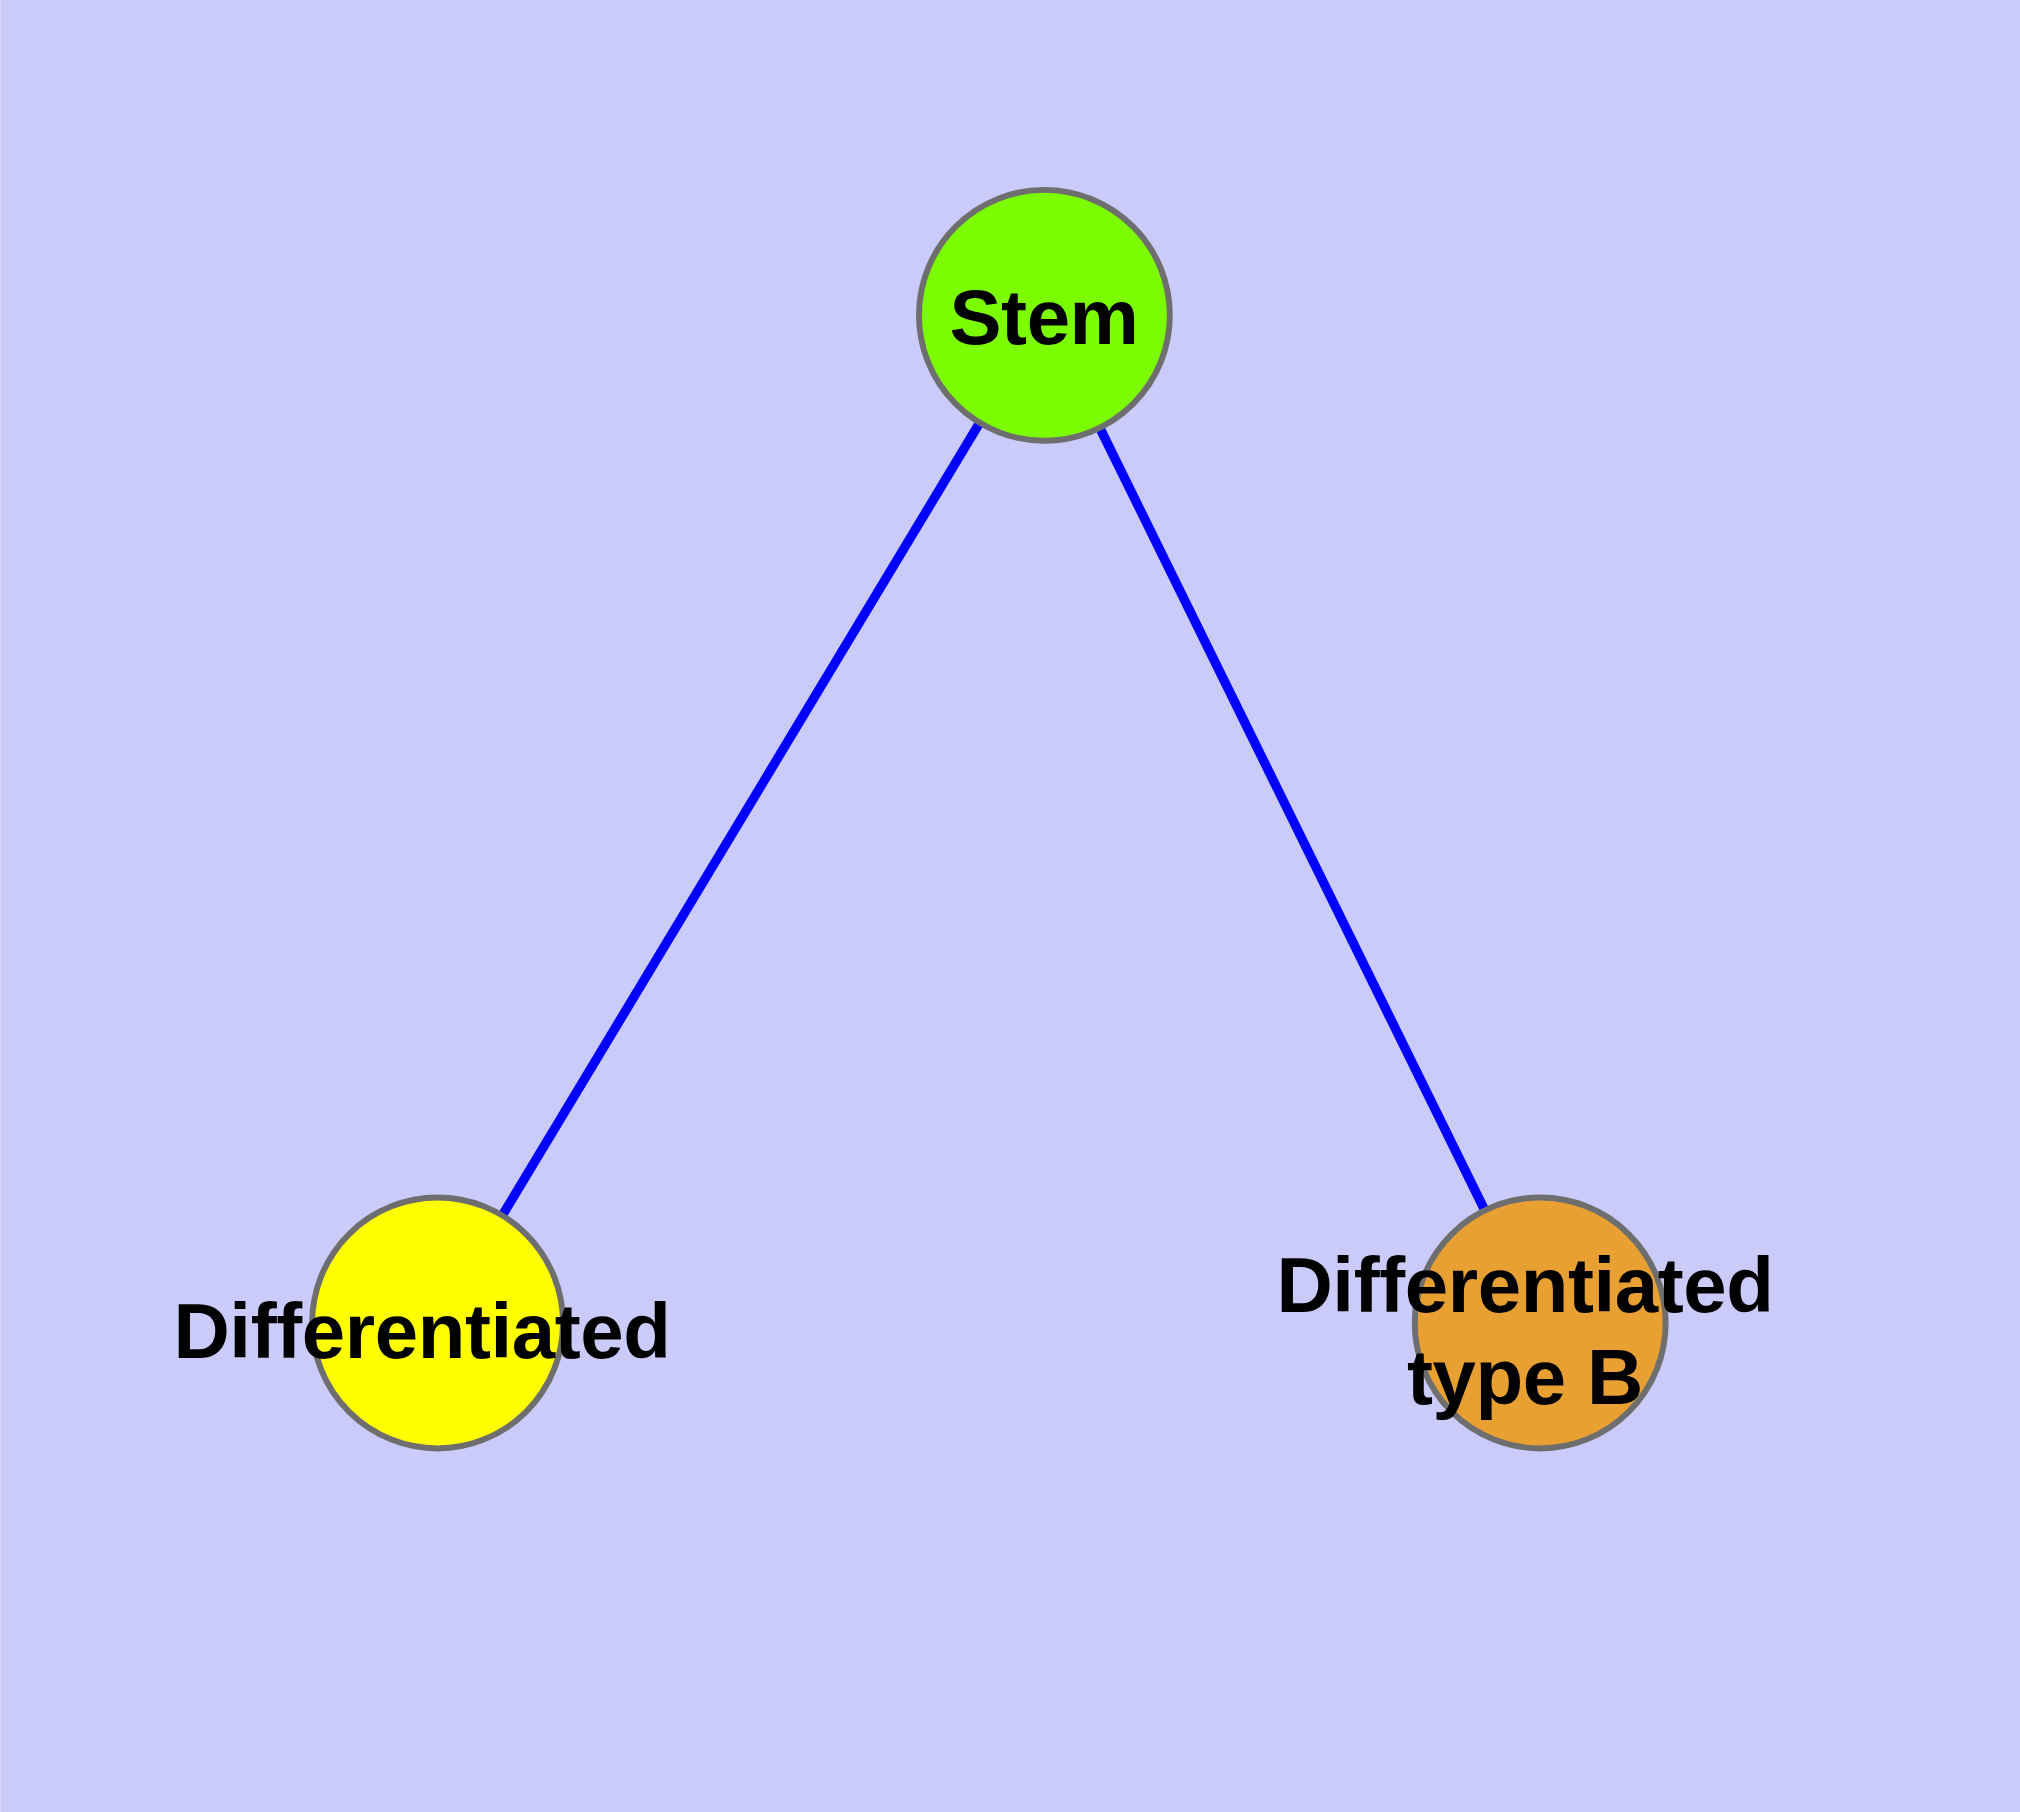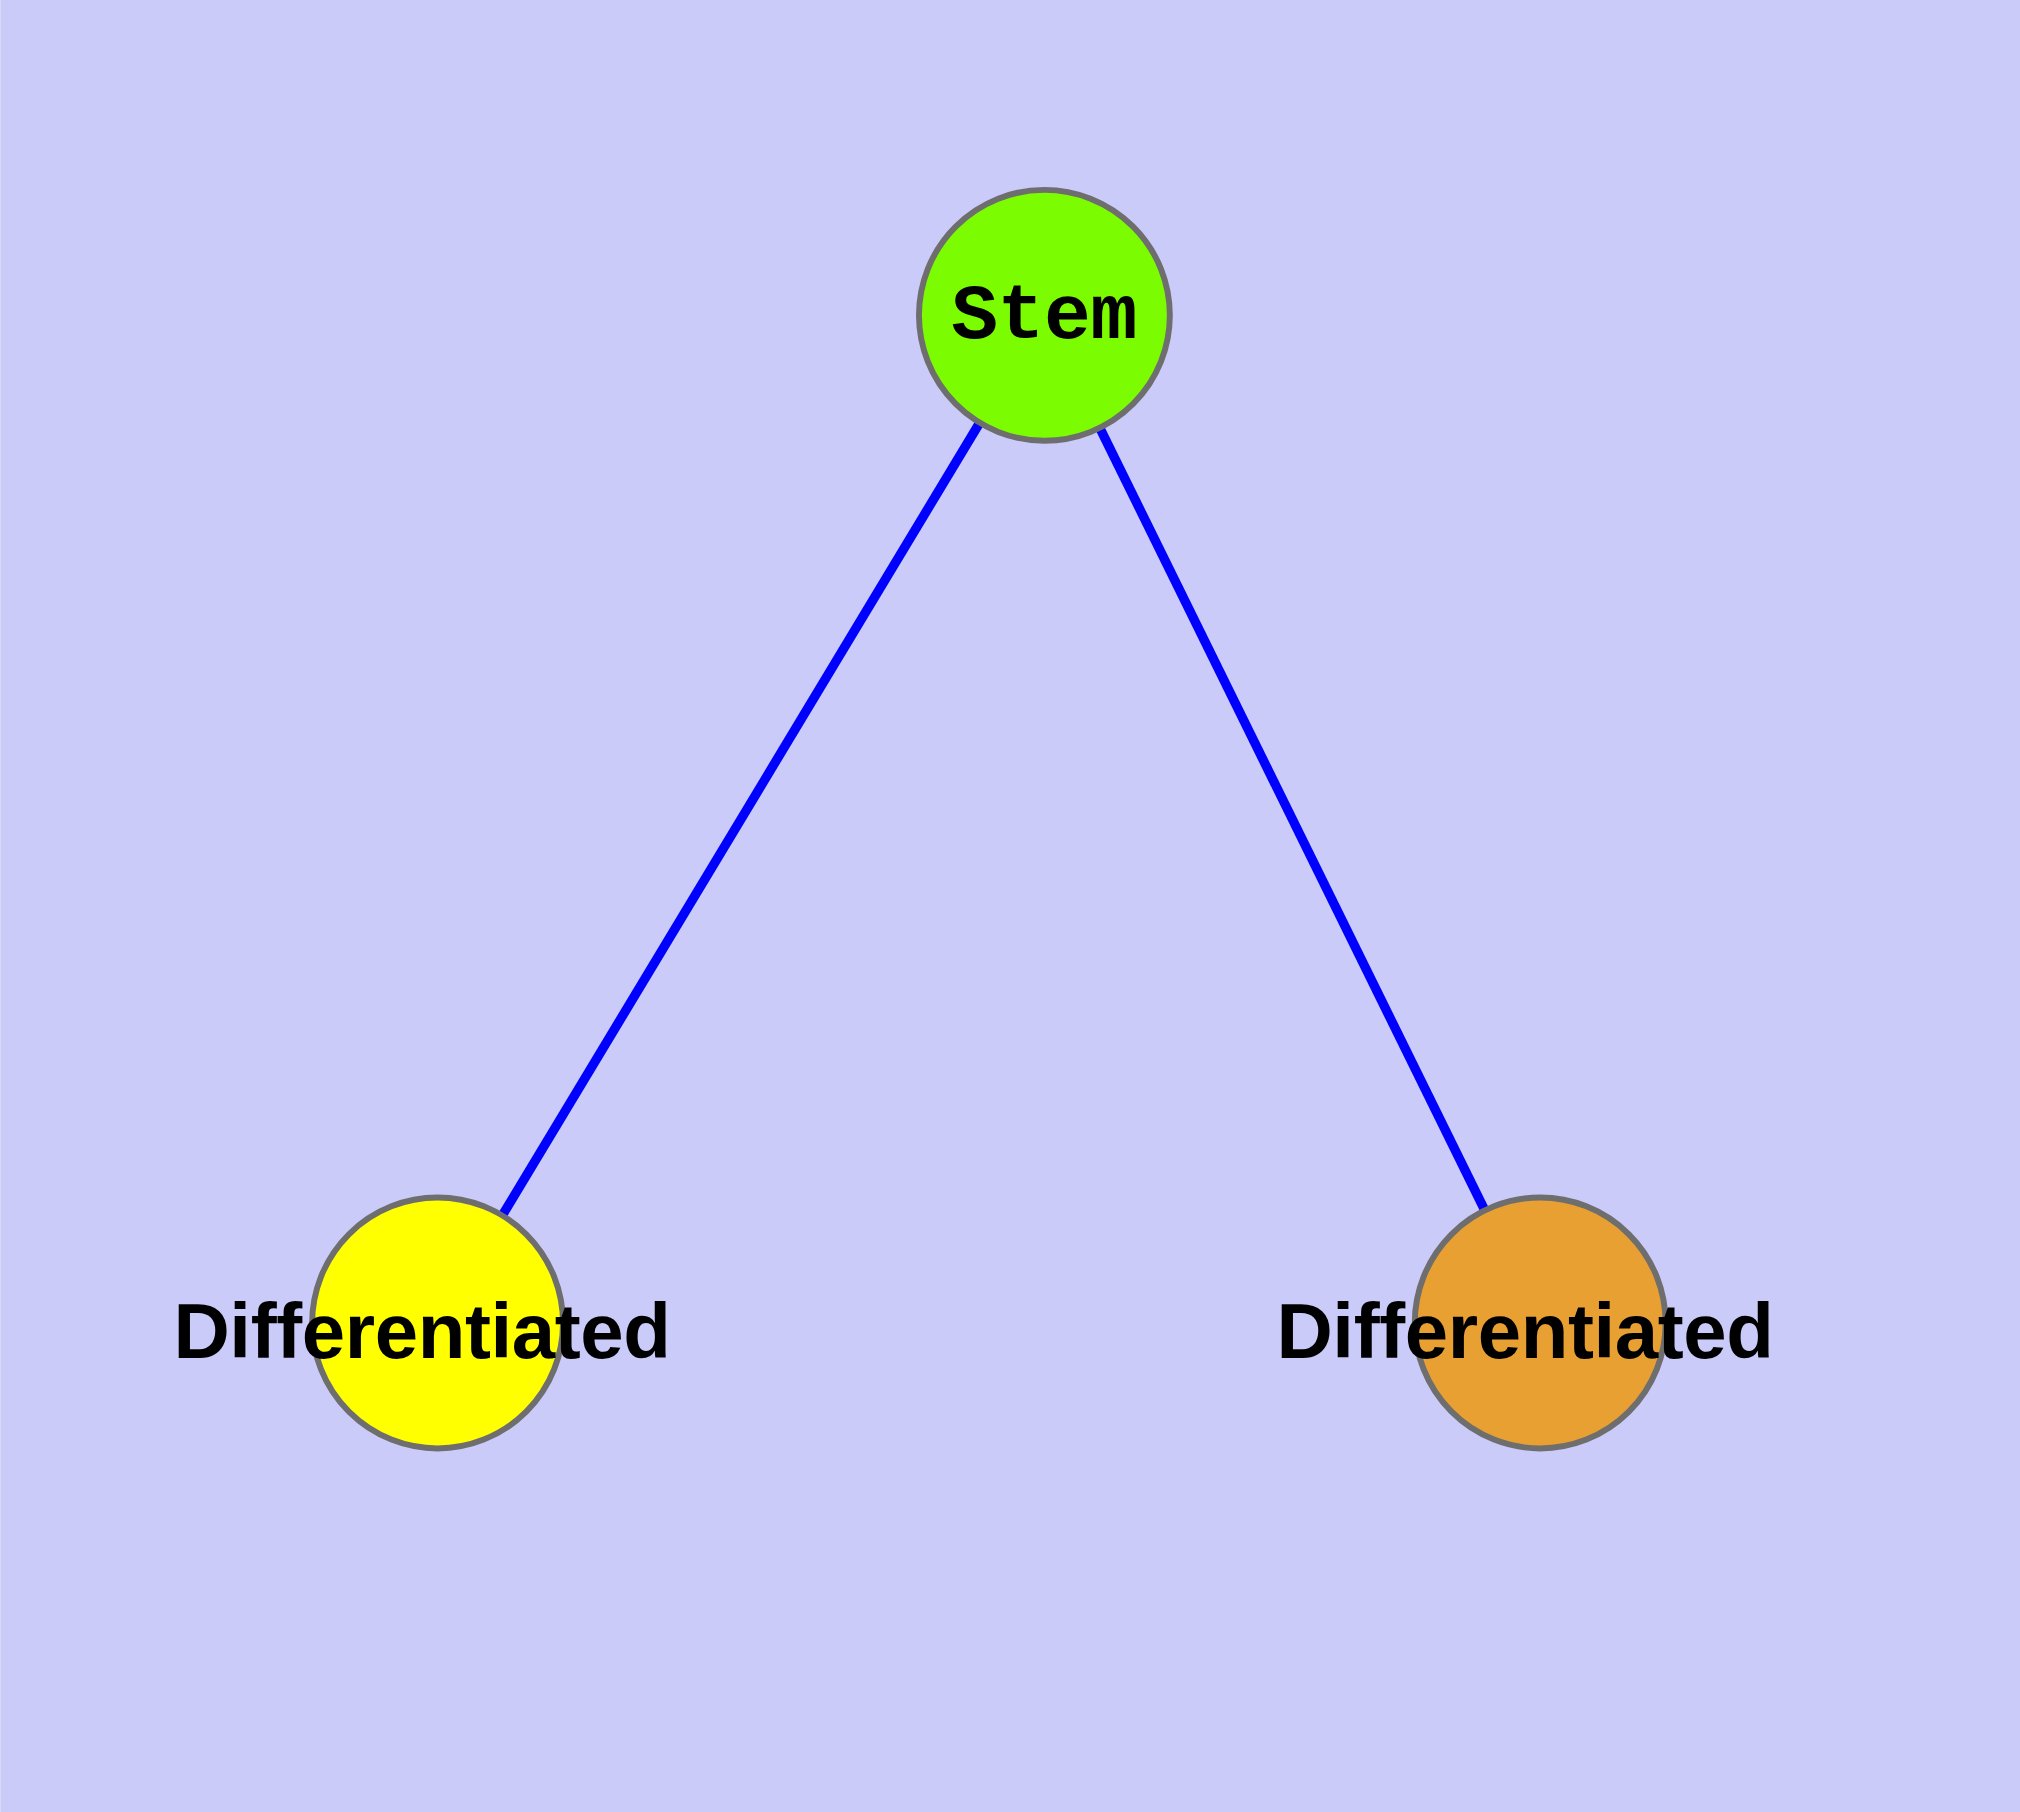--- a/index.html
+++ b/index.html
@@ -66,26 +66,27 @@
       <line id="edge-stem-b" x1="1297.3374233238078" y1="504.7969168068504" x2="1751.6625766761922" y2="1428.2030831931497" stroke="#0000FF" stroke-width="11" stroke-linecap="butt"></line>
     </g>
 
     <g id="nodes-group">
       <circle id="node-stem" cx="1232" cy="372" r="148" fill="#7CFC00" stroke="#6E6E6E" stroke-width="7"></circle>
       <circle id="node-diff-a" cx="516" cy="1561" r="148" fill="#FFFF00" stroke="#6E6E6E" stroke-width="7"></circle>
       <circle id="node-diff-b" cx="1817" cy="1561" r="148" fill="#E8A033" stroke="#6E6E6E" stroke-width="7"></circle>
     </g>
   </svg>
 
-  <div class="node-label" id="label-stem" style="color: rgb(0, 0, 0); font-family: Liberation Mono, monospace;">
+  <div class="node-label" id="label-stem" style="color: rgb(0, 0, 0);">
     <span class="line">Stem</span>
   </div>
 
   <div class="node-label" id="label-type-a" style="color: rgb(0, 0, 0);">
     <span class="line">Differentiated</span>
   </div>
 
   <div class="node-label" id="label-type-b" style="color: rgb(0, 0, 0);">
     <span class="line">Differentiated</span>
+    <span class="line">type B</span>
   </div>
 
 </div>
 
 
 </body></html>

